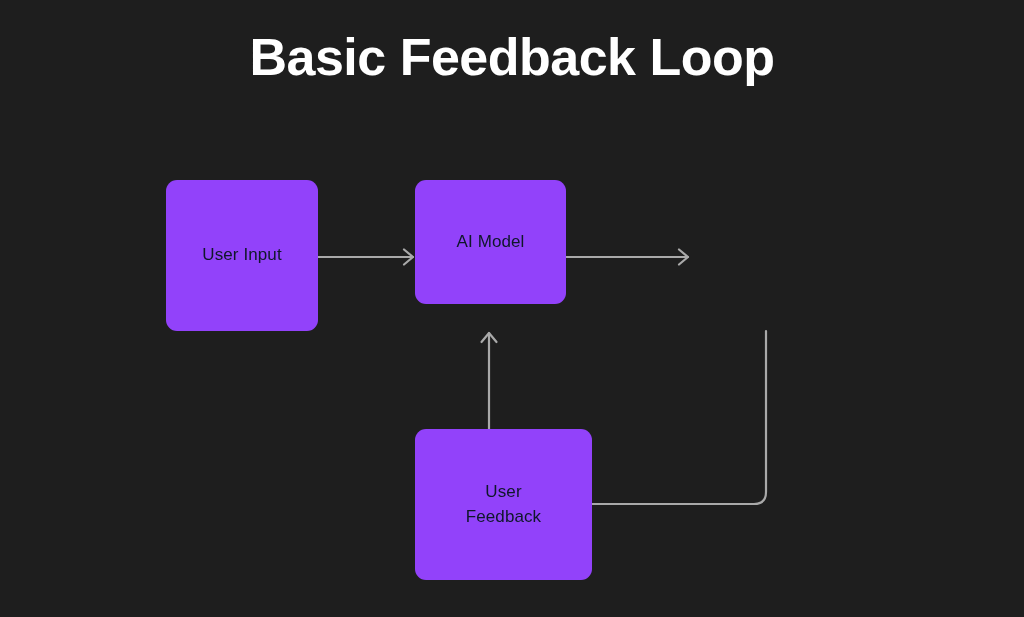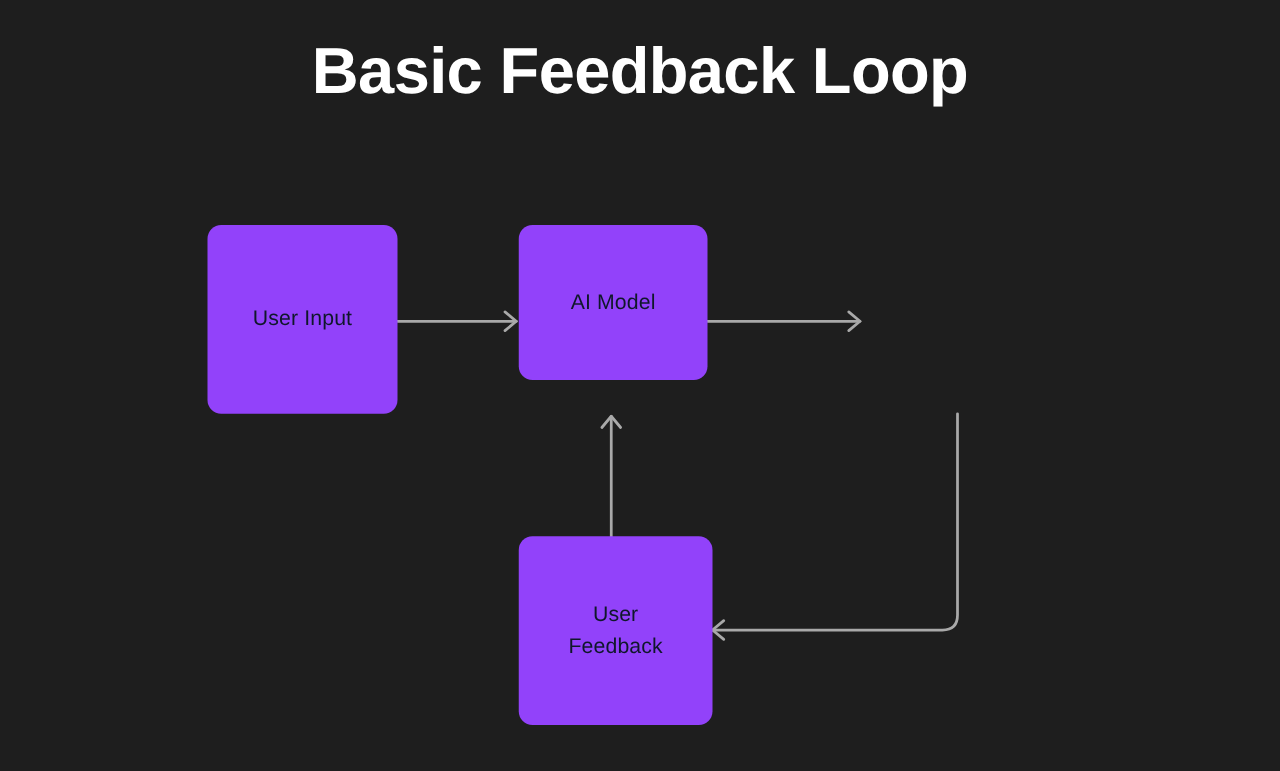--- a/index.html
+++ b/index.html
@@ -45,21 +45,21 @@
   .node-label {
     color: #0f172a;
     font-size: 17px;
     font-weight: 400;
     line-height: 1.45;
     letter-spacing: 0.1px;
   }
   #node-user-input   { left: 166px; top: 180px; width: 152px; height: 151px; }
   #node-ai-model     { left: 415px; top: 180px; width: 151px; height: 124px; }
   #node-output       { left: 690px; top: 180px; width: 151px; height: 151px; }
-  #node-user-feedback{ left: 415px; top: 429px; width: 155px; height: 151px; }
+  #node-user-feedback{ left: 415px; top: 429px; width: 177px; height: 151px; }
   #connectors {
     position: absolute;
     left: 0;
     top: 0;
     width: 1024px;
     height: 617px;
     pointer-events: none;
   }
 </style>
 </head>

